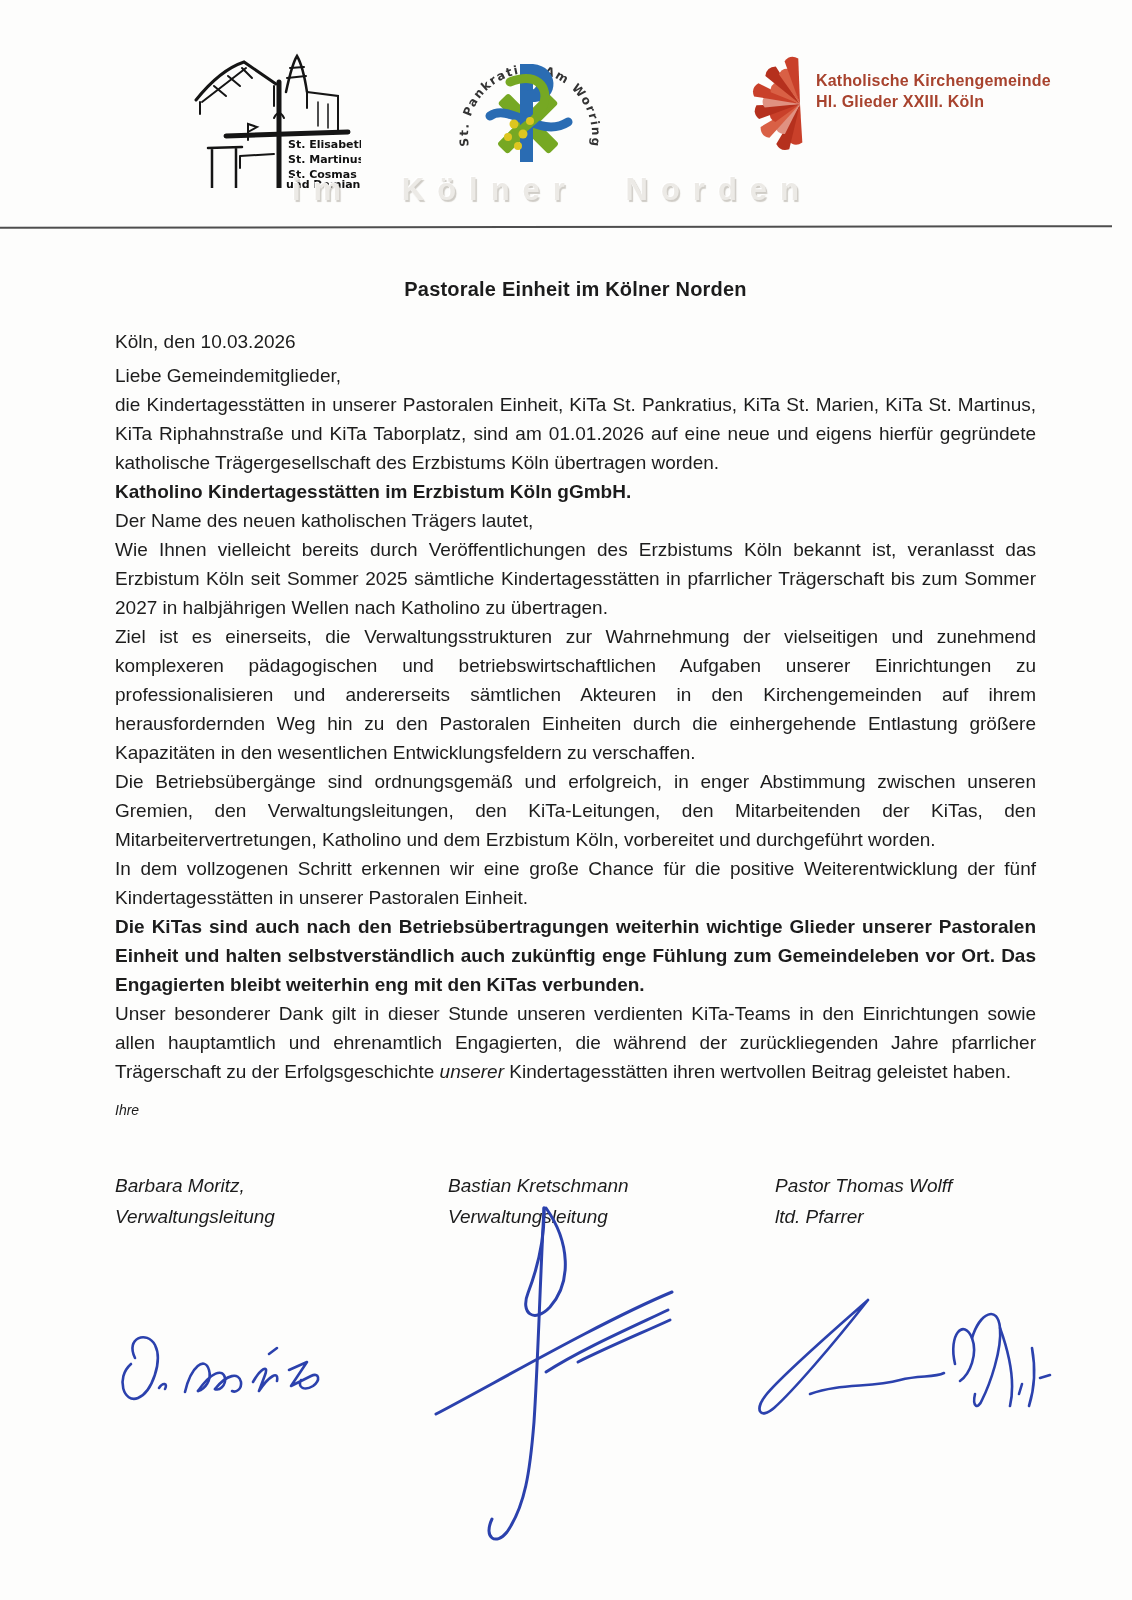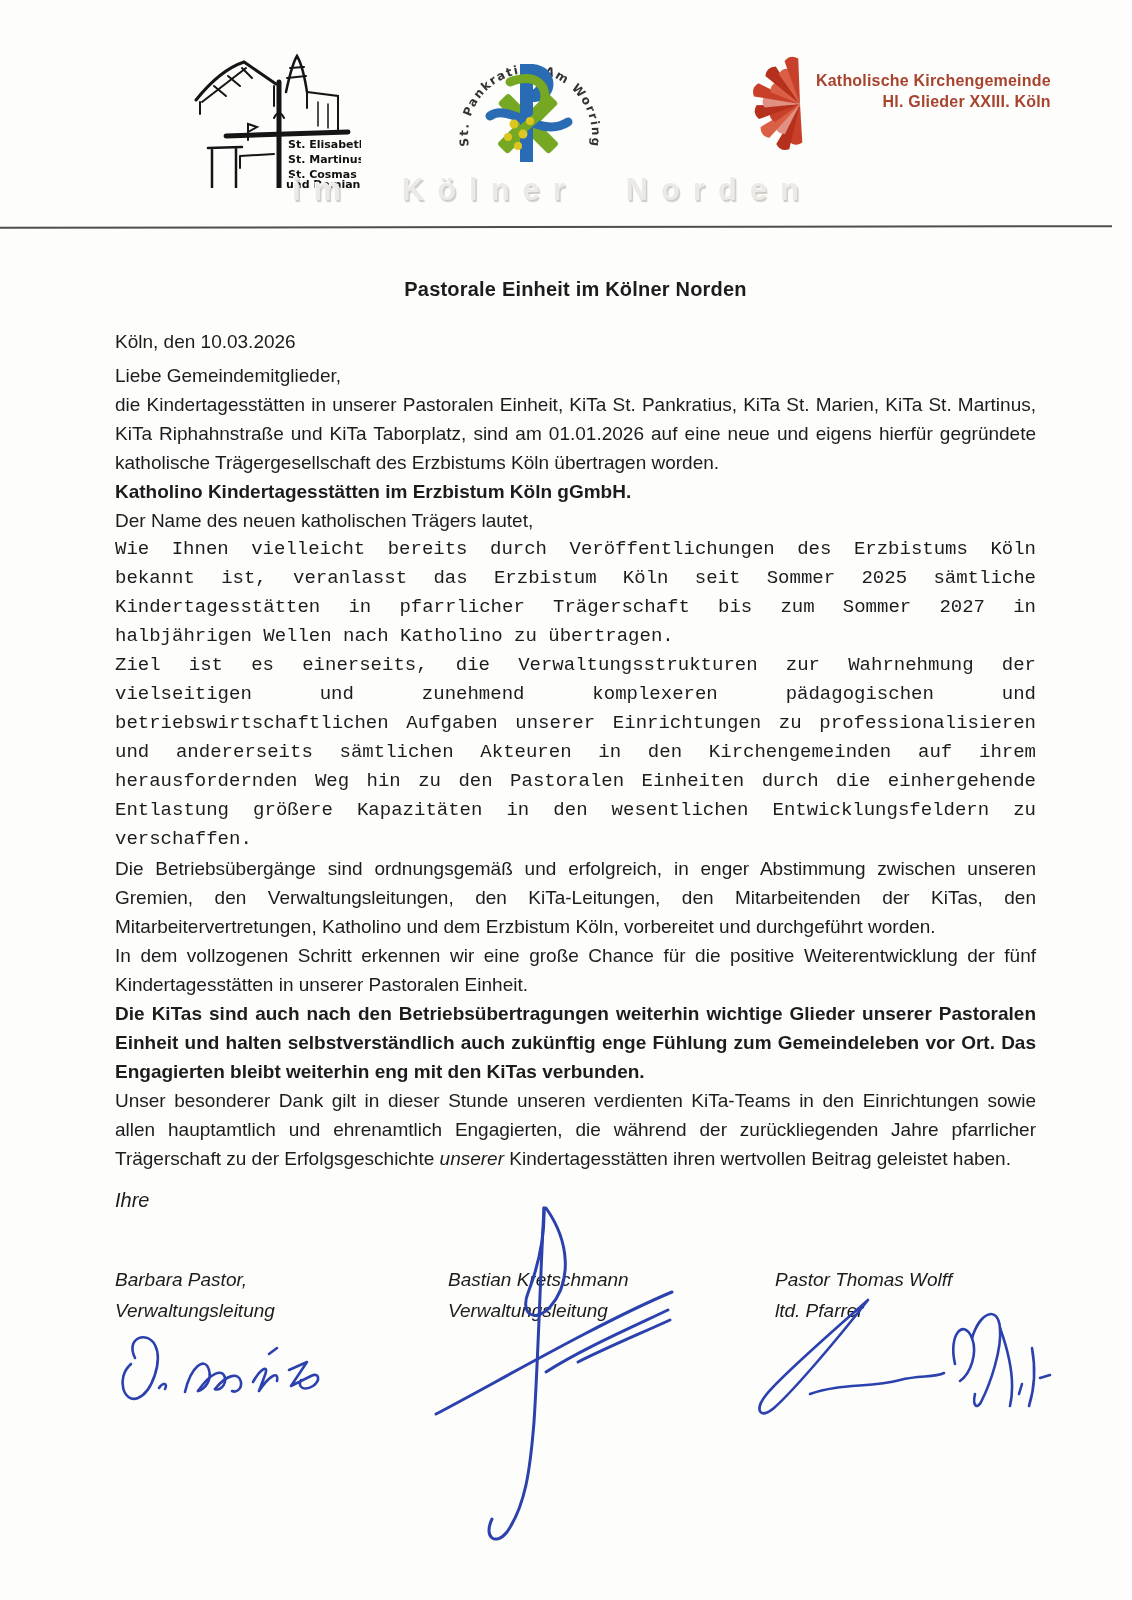--- a/index.html
+++ b/index.html
@@ -57,28 +57,28 @@
   }
   .salutation{margin-top:8px;font-size:19px;line-height:29px;}
   p.para{
     margin:0;
     font-size:19px;line-height:29px;
     text-align:justify;
   }
   .mt-p1{margin-top:19px;}
   .mt-p2{margin-top:29px;}
   .mt-p3{margin-top:27px;}
-  .mt-p4{margin-top:27px;font-family:Liberation Mono, monospace;}
+  .mt-p4{margin-top:27px;}
   .mt-p5{margin-top:18px;}
   .mt-p6{margin-top:30px;}
   .mt-p7{margin-top:15px;}
   .bold{font-weight:bold;}
   .italic{font-style:italic;}
   
-  .closing{margin-top:16px;font-size:20px;font-style:italic;}
+  .closing{margin-top:16px;font-size:14px;font-style:italic;}
   .sig-row{position:relative;height:220px;}
   .sig-block{position:absolute;top:52px;font-size:19px;font-style:italic;line-height:31px;}
   .sig-1{left:0px;}
   .sig-2{left:333px;}
   .sig-3{left:660px;}
   .sig-layer{position:absolute;left:0;top:0;width:1132px;height:1600px;pointer-events:none;}
   .sig-svg{position:absolute;}
   .sig-barbara{left:105px;top:1328px;}
   .sig-kretschmann{left:428px;top:1200px;}
   .sig-wolff{left:748px;top:1288px;}
@@ -166,21 +166,21 @@
             <path d="M0,0 L35,-6 Q40,0 35,6 Z" fill="#e09181" transform="rotate(184)"></path>
             <path d="M0,0 L46,-7 Q52,0 46,7 Z" fill="#c9402a" transform="rotate(198)"></path>
             <path d="M0,0 L31,-6 Q36,0 31,6 Z" fill="#d96045" transform="rotate(213)"></path>
             <path d="M0,0 L44,-7 Q50,0 44,7 Z" fill="#b5301d" transform="rotate(228)"></path>
             <path d="M0,0 L36,-6 Q41,0 36,6 Z" fill="#d96045" transform="rotate(244)"></path>
             <path d="M0,0 L45,-7 Q51,0 45,7 Z" fill="#c9402a" transform="rotate(259)"></path>
           </g>
         </g>
       </svg>
     </div>
-    <div class="fan-text" style="color:#a8432e;text-align:right;">
+    <div class="fan-text" style="color:#a8432e;">
       <div>Katholische Kirchengemeinde</div>
       <div>Hl. Glieder XXIII. Köln</div>
     </div>
 
     <div class="watermark">im Kölner Norden</div>
 
     <div class="head-rule"></div>
   </div>
 
   <div class="body-col">
@@ -204,21 +204,21 @@
       <span>In dem vollzogenen Schritt erkennen wir eine große Chance für die positive Weiterentwicklung der fünf Kindertagesstätten in unserer Pastoralen Einheit.</span></p>
 
     <p class="para mt-p6 bold">Die KiTas sind auch nach den Betriebsübertragungen weiterhin wichtige Glieder unserer Pastoralen Einheit und halten selbstverständlich auch zukünftig enge Fühlung zum Gemeindeleben vor Ort. Das Engagierten bleibt weiterhin eng mit den KiTas verbunden.</p>
 
     <p class="para mt-p7"><span>Unser besonderer Dank gilt in dieser Stunde unseren verdienten KiTa-Teams in den Einrichtungen sowie allen hauptamtlich und ehrenamtlich Engagierten, die während der zurückliegenden Jahre pfarrlicher Trägerschaft zu der Erfolgsgeschichte </span><span class="italic">unserer</span><span> Kindertagesstätten ihren wertvollen Beitrag geleistet haben.</span></p>
 
     <div class="closing">Ihre</div>
 
     <div class="sig-row">
       <div class="sig-block sig-1">
-        <div>Barbara Pastor,</div>
+        <div>Barbara Moritz,</div>
         <div>Verwaltungsleitung</div>
       </div>
       <div class="sig-block sig-2">
         <div>Bastian Kretschmann</div>
         <div>Verwaltungsleitung</div>
       </div>
       <div class="sig-block sig-3">
         <div>Pastor Thomas Wolff</div>
         <div>ltd. Pfarrer</div>
       </div>

